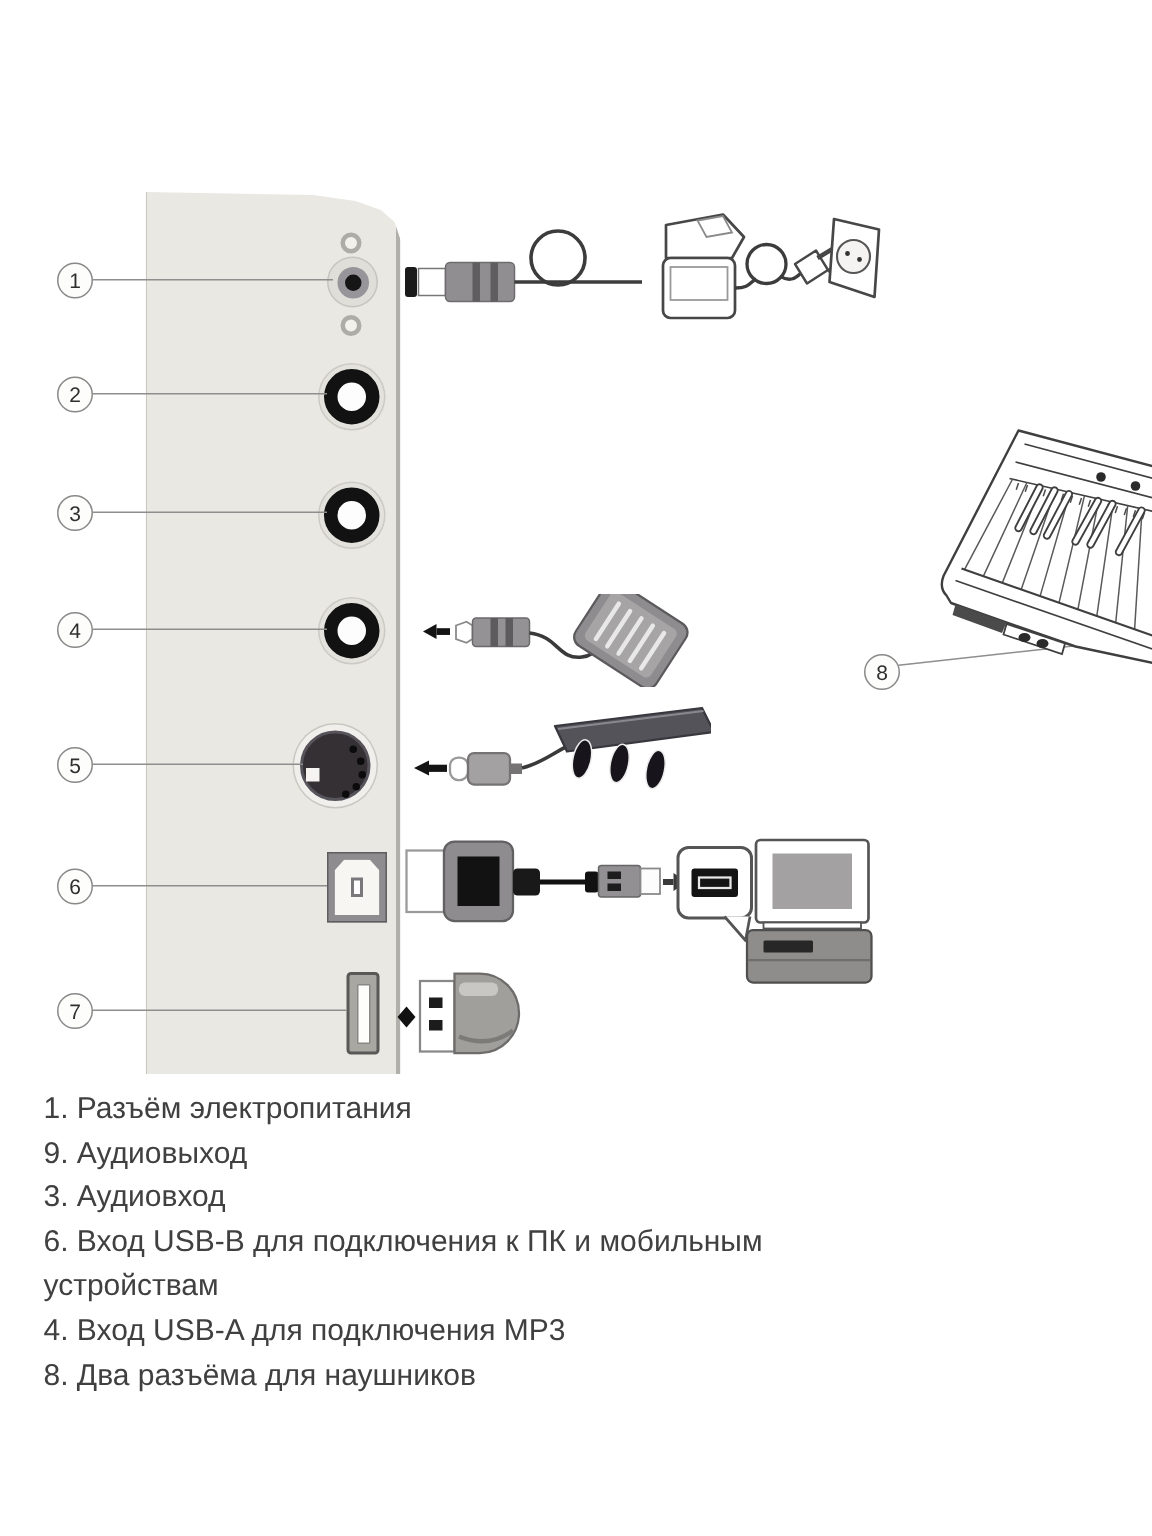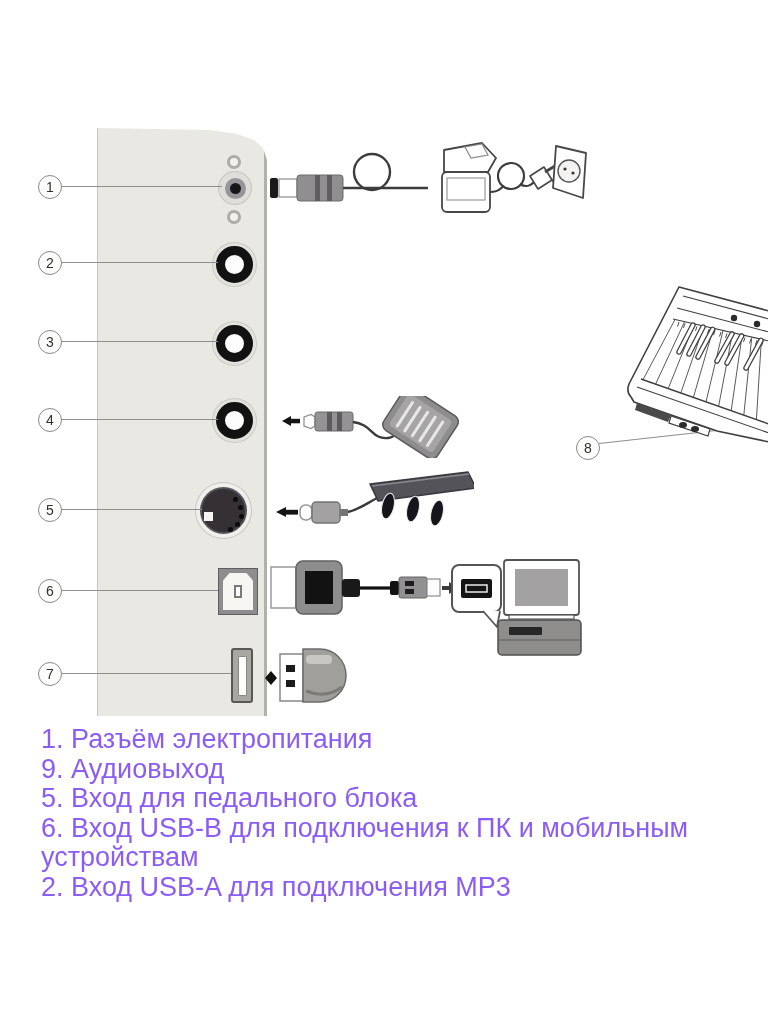--- a/index.html
+++ b/index.html
@@ -44,21 +44,21 @@
            clip-path:polygon(0 20%,22% 0,78% 0,100% 20%,100% 100%,0 100%);
            display:flex;align-items:center;justify-content:center;}
   .usbb-slot{width:8px;height:13px;border:2px solid #7a787a;background:#fff;box-sizing:border-box;}
 
   
   .usba{width:22px;height:55px;background:#a9a7a2;border:2px solid #5a5856;border-radius:3px;
         box-sizing:border-box;display:flex;align-items:center;justify-content:center;}
   .usba-slot{width:9px;height:40px;background:#fdfdfb;border:1px solid #8a8884;box-sizing:border-box;border-radius:1px;}
 
   
-  .legend{left:41px;top:725px;width:715px;color:#8b5cf6;font-size:27px;line-height:29.6px;}
+  .legend{left:29px;top:725px;width:715px;color:#404040;font-size:20px;line-height:29.6px;}
   .legend .li{white-space:pre-line;}
 
   svg{display:block;}
 </style>
 </head>
 <body>
 
 <div class="page">
 
   <div class="abs panel"></div>
@@ -265,19 +265,20 @@
     <g>
       <path d="M41,4 H58 A26,26.5 0 0 1 58,57 H41 Z" fill="#a19f9c" stroke="#6e6c6a" stroke-width="1.5"></path>
       <rect x="44" y="10" width="26" height="9" rx="4" fill="#c9c7c3"></rect>
       <path d="M44,46 Q64,54 80,42" stroke="#7d7b78" stroke-width="3" fill="none"></path>
     </g>
   </svg>
 
   <div class="abs legend">
     <div class="li">1. Разъём электропитания</div>
     <div class="li">9. Аудиовыход</div>
-    <div class="li">5. Вход для педального блока</div>
+    <div class="li">3. Аудиовход</div>
     <div class="li">6. Вход USB-B для подключения к ПК и мобильным
 устройствам</div>
-    <div class="li">2. Вход USB-A для подключения MP3</div>
+    <div class="li">4. Вход USB-A для подключения MP3</div>
+    <div class="li">8. Два разъёма для наушников</div>
   </div>
 
 </div>
 
 </body></html>

